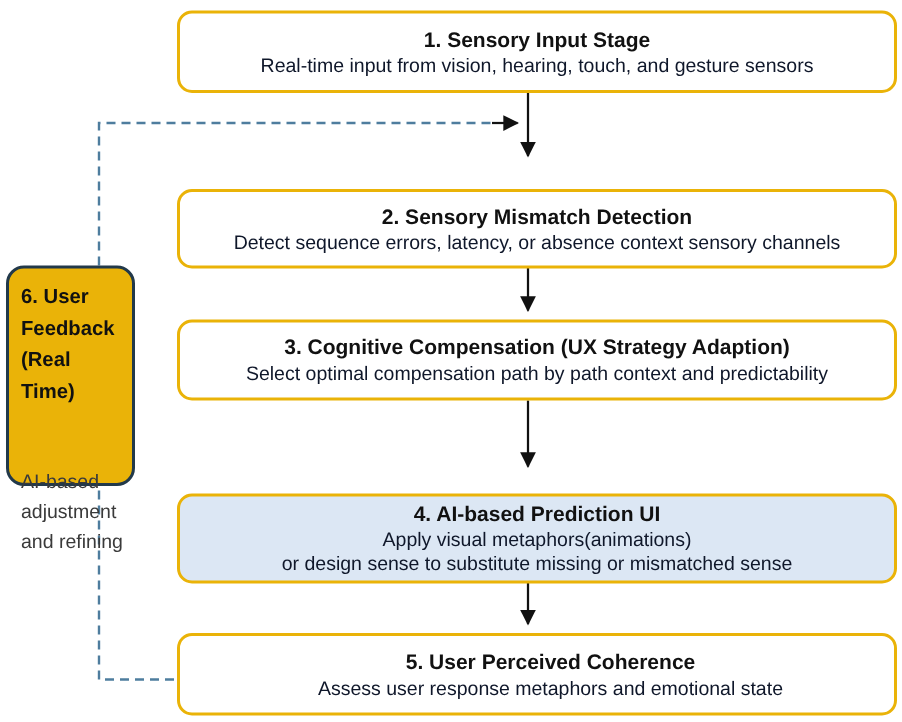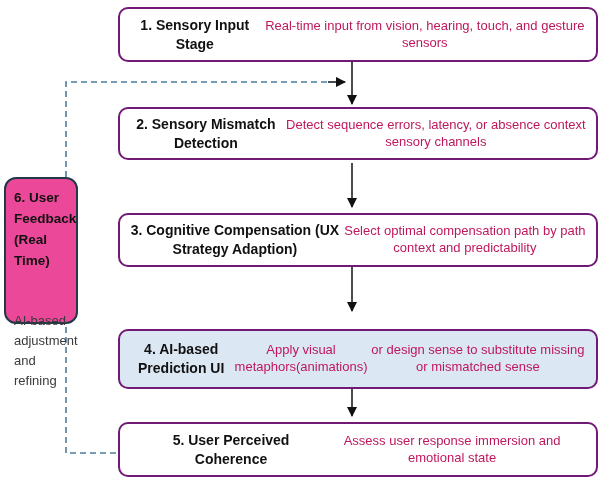--- a/index.html
+++ b/index.html
@@ -21,56 +21,56 @@
     top: 0;
     width: 601px;
     height: 481px;
     pointer-events: none;
   }
   .flow-box {
     position: absolute;
     left: 118px;
     width: 480px;
     box-sizing: border-box;
-    border: 2px solid #701a75;
+    border: 2px solid #eab308;
     border-radius: 10px;
     background: #ffffff;
     display: flex;
-    flex-direction: row;
+    flex-direction: column;
     justify-content: center;
     align-items: center;
     text-align: center;
     padding: 2px 8px;
   }
   .flow-box .title {
     font-size: 14px;
     font-weight: bold;
     color: #111111;
     line-height: 1.35;
   }
   .flow-box .subtitle {
     font-size: 13px;
-    color: #be185d;
+    color: #0f172a;
     line-height: 1.3;
   }
   .box-1 { top: 7px;  height: 55px; }
-  .box-2 { top: 107px; height: 53px; }
+  .box-2 { top: 126px; height: 53px; }
   .box-3 { top: 213px; height: 54px; }
   .box-4 { top: 317px; height: 60px; background: #dce7f4; margin-top: 12px; }
   .box-5 { top: 422px; height: 55px; padding-left: 26px; }
   .box-6 {
     position: absolute;
     left: 4px;
     top: 177px;
-    width: 74px;
+    width: 86px;
     height: 147px;
     box-sizing: border-box;
     border: 2px solid #22394a;
     border-radius: 12px;
-    background: #ec4899;
+    background: #eab308;
     padding: 8px 3px 6px 8px;
     text-align: left;
   }
   .box-6 .title {
     font-size: 13.5px;
     font-weight: bold;
     color: #111111;
     line-height: 21px;
   }
   .box-6 .subtitle {
@@ -118,21 +118,21 @@
   </div>
 
   <div class="flow-box box-4">
     <div class="title">4. AI-based Prediction UI</div>
     <div class="subtitle">Apply visual metaphors(animations)</div>
     <div class="subtitle">or design sense to substitute missing or mismatched sense</div>
   </div>
 
   <div class="flow-box box-5">
     <div class="title">5. User Perceived Coherence</div>
-    <div class="subtitle">Assess user response immersion and emotional state</div>
+    <div class="subtitle">Assess user response metaphors and emotional state</div>
   </div>
 
   <div class="box-6">
     <div class="title">6. User Feedback (Real Time)</div>
     <div class="subtitle">AI-based adjustment and refining</div>
   </div>
 
 </div>
 
 </body></html>

